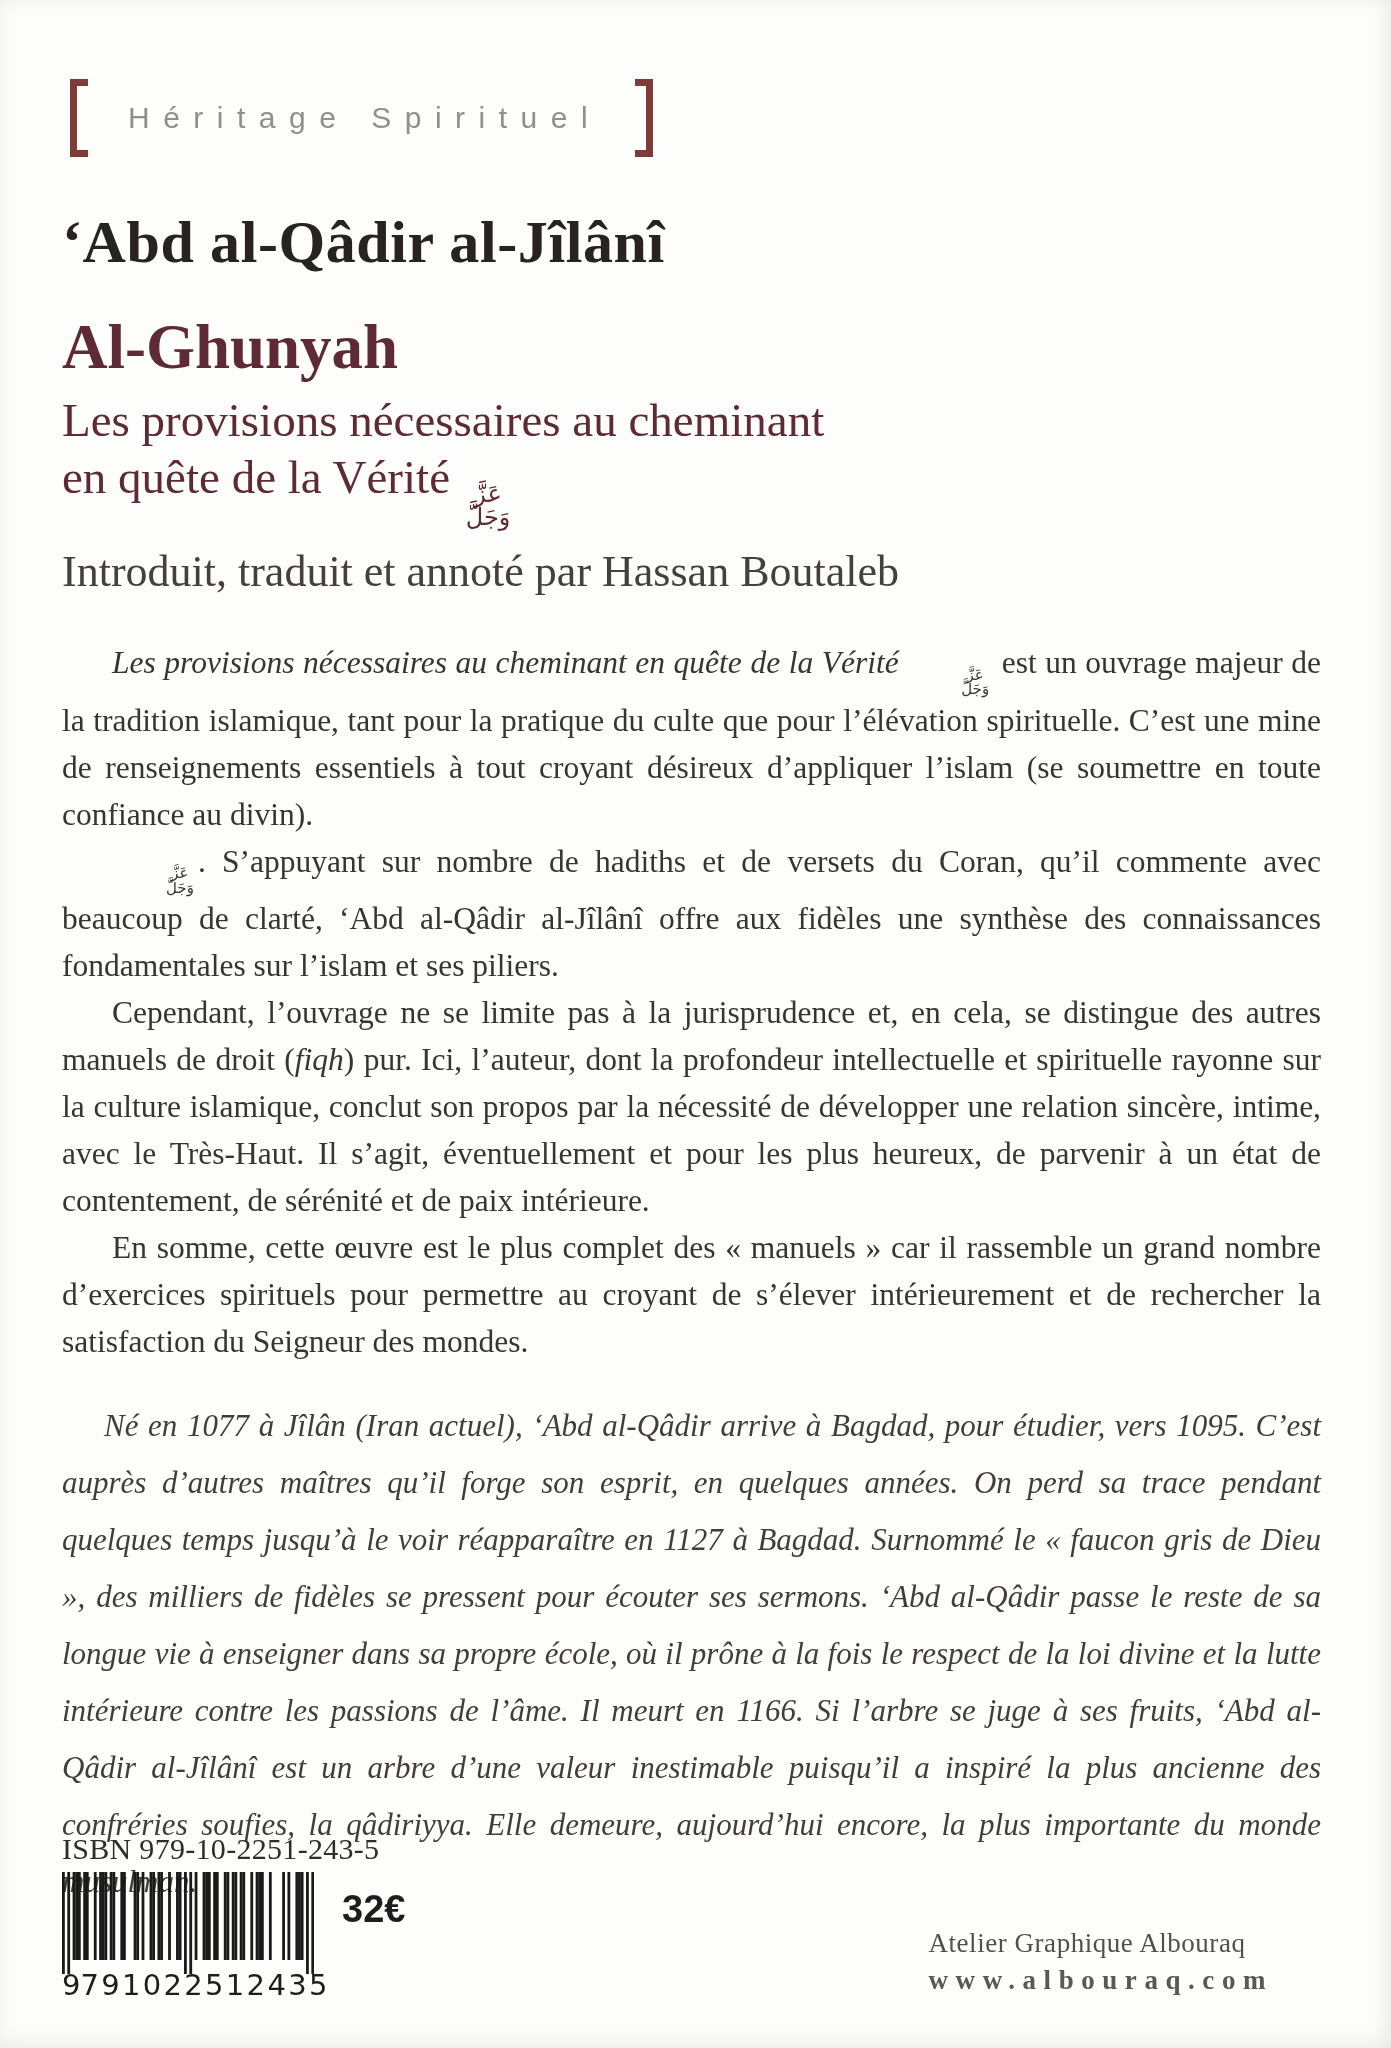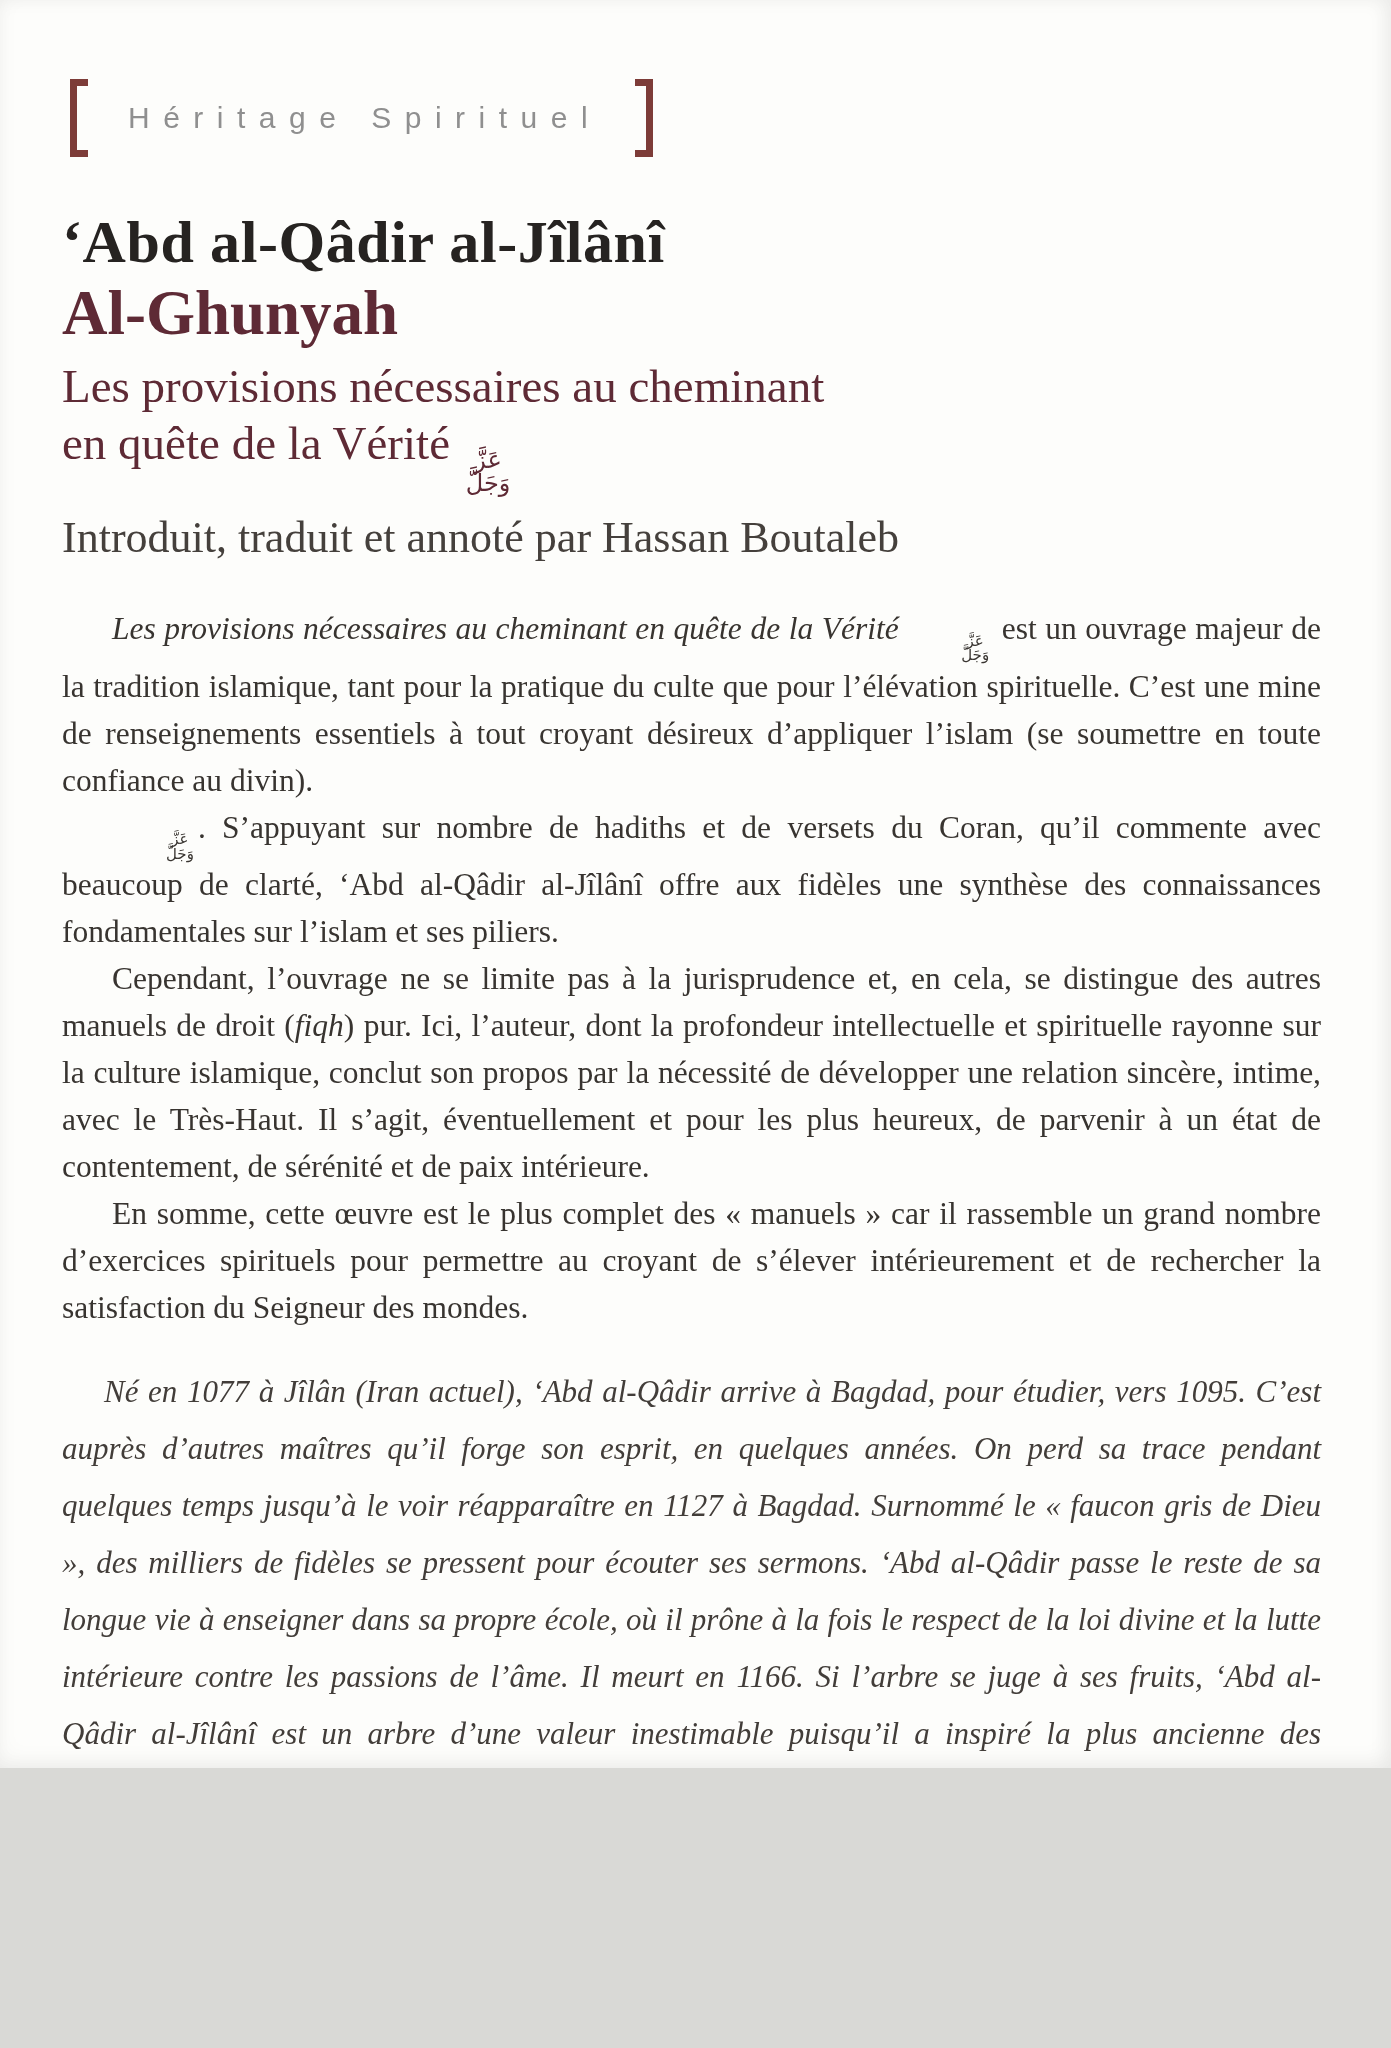--- a/index.html
+++ b/index.html
@@ -1,19 +1,19 @@
 <!DOCTYPE html>
 <html lang="fr"><head>
 <meta charset="utf-8">
 <title>Back cover</title>
 <style>
   html,body{margin:0;padding:0;background:#d9d9d6;}
   .page{
     position:relative;
-    width:1391px;height:1768px;
+    width:1391px;height:2048px;
     margin:0 auto;
     background:#fdfdfb;
     box-shadow:inset -6px 0 18px rgba(0,0,0,.05), inset 0 -8px 22px rgba(0,0,0,.04);
     overflow:hidden;
     font-family:"Liberation Serif", serif;
     color:#383430;
   }
   .content{padding:72px 70px 0 62px;}
   
   .logo{display:flex;align-items:center;margin-left:8px;height:92px;}
@@ -27,20 +27,21 @@
     padding:0 34px 0 40px;
     white-space:nowrap;
   }
   
   .author{
     margin-top:44px;
     font-size:60px;font-weight:700;color:#262321;
     letter-spacing:0.01em;
   }
   .title{
+    margin-top:34px;
     font-size:63px;font-weight:700;color:#5e2a35;
   }
   .subtitle{
     margin-top:8px;
     font-size:47px;color:#5e2a35;
     line-height:1.22;
   }
   .translator{
     margin-top:18px;
     font-size:44px;color:#45403c;

